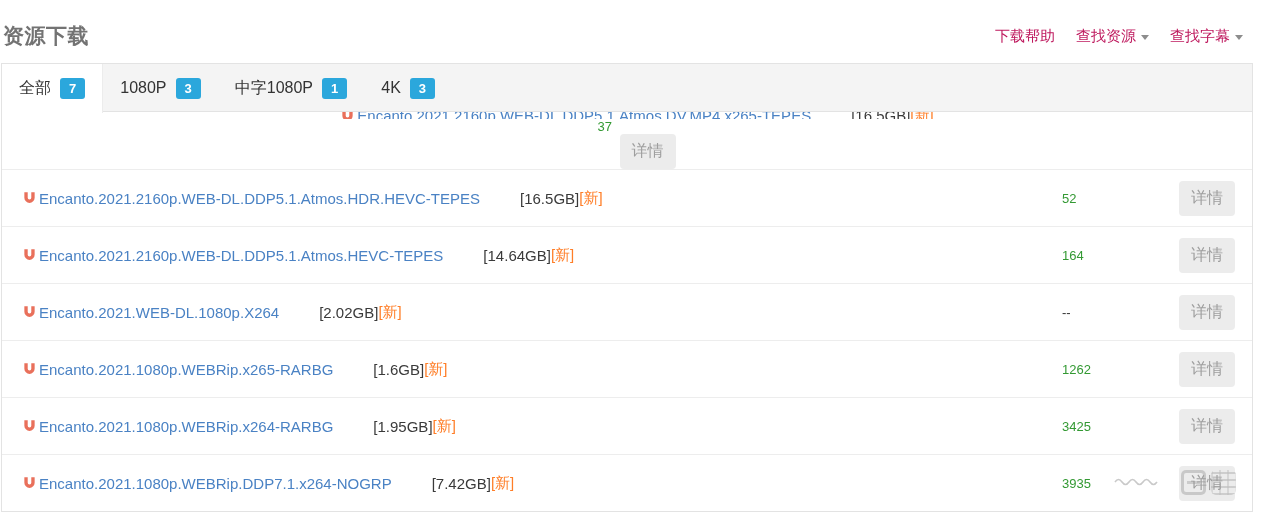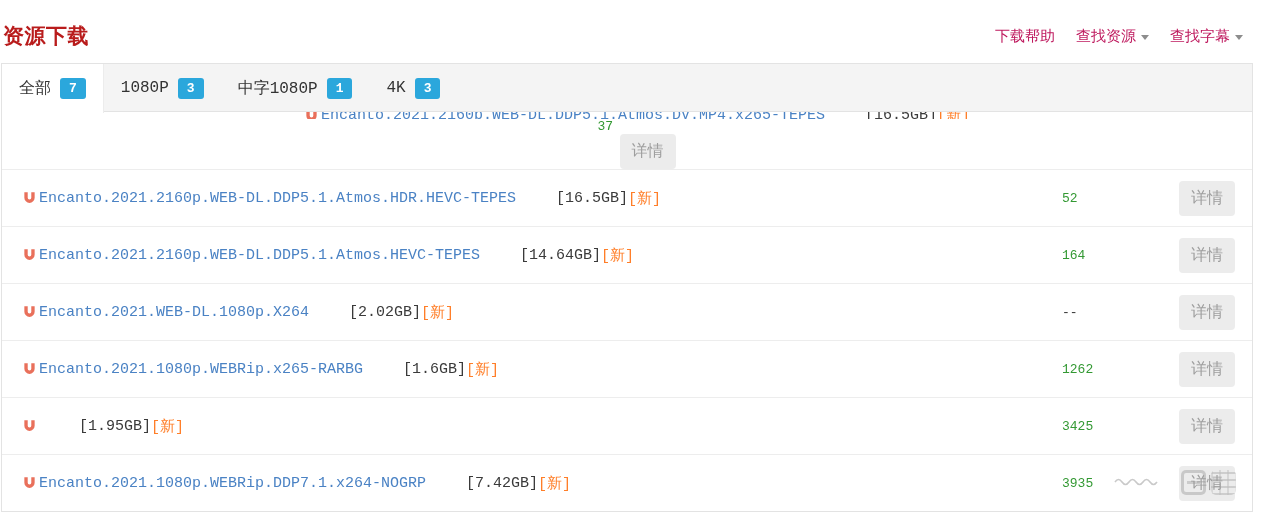--- a/index.html
+++ b/index.html
@@ -4,29 +4,29 @@
 <style>
   * { box-sizing: border-box; margin: 0; padding: 0; }
   html, body { width: 1267px; height: 522px; overflow: hidden; background: #fff;
     font-family: "Liberation Sans", "DejaVu Sans", sans-serif; }
 
   .page { width: 1267px; height: 522px; position: relative; }
 
   
   .header { display: flex; justify-content: space-between; align-items: center;
     padding: 12px 24px 0 3px; height: 60px; }
-  .page-title { font-size: 21px; font-weight: bold; color: #b91c1c; letter-spacing: 0.5px; }
+  .page-title { font-size: 21px; font-weight: bold; color: #737373; letter-spacing: 0.5px; }
   .header-links { display: flex; align-items: center; gap: 21px; }
   .hlink { display: flex; align-items: center; gap: 5px; font-size: 15px; color: #be185d; cursor: pointer; }
   .caret { width: 0; height: 0; border-left: 4px solid transparent; border-right: 4px solid transparent;
     border-top: 5px solid #8d8d8d; margin-top: 3px; }
 
   
   .panel { position: absolute; left: 1px; top: 63px; width: 1252px;
-    border: 1px solid #e3e3e3; background: #fdba74; font-family: Liberation Mono, monospace; }
+    border: 1px solid #e3e3e3; background: #fdba74; }
 
   
   .tabs { display: flex; height: 48px; background: #f4f4f4; border-bottom: 1px solid #e3e3e3; }
   .tab { display: flex; align-items: center; padding: 0 17px; height: 48px;
     font-size: 16px; color: #333; cursor: pointer; position: relative; }
   .tab.active { background: #fff; height: 49px; z-index: 2; border-right: 1px solid #ececec; }
   .tab-badge { display: inline-block; margin-left: 9px; background: #2ba7dc; color: #fff;
     font-size: 13px; font-weight: bold; line-height: 1; padding: 4px 9px; border-radius: 3px; }
 
   
@@ -175,20 +175,21 @@
           </div>
           <span class="seeds">1262</span>
           <button class="detail-btn">详情</button>
         </div>
 
         <div class="row">
           <div class="row-left">
             <svg class="magnet-icon" viewBox="0 0 24 24" aria-hidden="true">
               <path fill="#e9705b" d="M2.5 1.5 h6.2 v10 a3.3 3.3 0 0 0 6.6 0 v-10 h6.2 v10 a9.5 9.5 0 0 1 -19 0 Z"></path>
             </svg>
+            <a class="res-link">Encanto.2021.1080p.WEBRip.x264-RARBG</a>
             <span class="res-size">[1.95GB]</span>
             <span class="res-tag">[新]</span>
           </div>
           <span class="seeds">3425</span>
           <button class="detail-btn">详情</button>
         </div>
 
         <div class="row">
           <div class="row-left">
             <svg class="magnet-icon" viewBox="0 0 24 24" aria-hidden="true">

